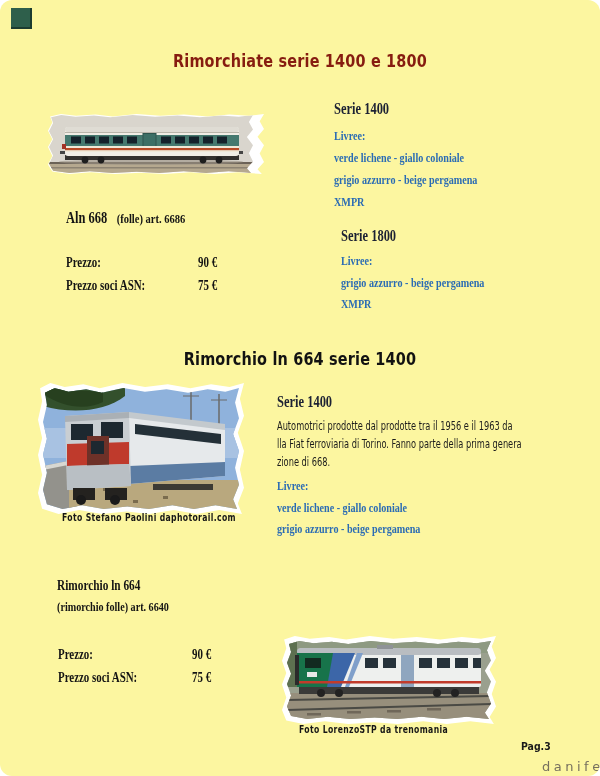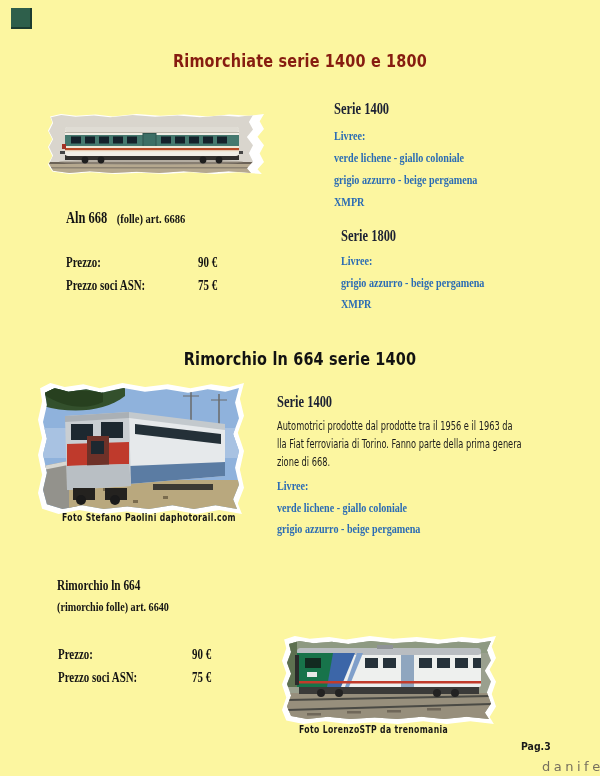--- a/index.html
+++ b/index.html
@@ -1,17 +1,17 @@
 <!DOCTYPE html>
 <html><head>
 <meta charset="utf-8">
 <style>
   html,body{margin:0;padding:0;}
   #page{position:relative;width:600px;height:776px;background:#fcf6a0;overflow:hidden;
-        font-family:"DejaVu Sans",sans-serif;}
+        font-family:"DejaVu Sans",sans-serif;border-radius:12px;}
 
   
   #marker{position:absolute;left:11px;top:8px;width:19px;height:19px;background:#2e5f4b;
           border-right:2px solid #1c3c30;border-bottom:2px solid #1c3c30;}
 
   
   .ctitle{position:absolute;left:0;width:600px;text-align:center;font-weight:bold;
           font-size:17px;letter-spacing:.2px;transform:scaleX(.85);}
   #title1{top:51px;color:#861c10;}
   #title2{top:349px;color:#121212;}

